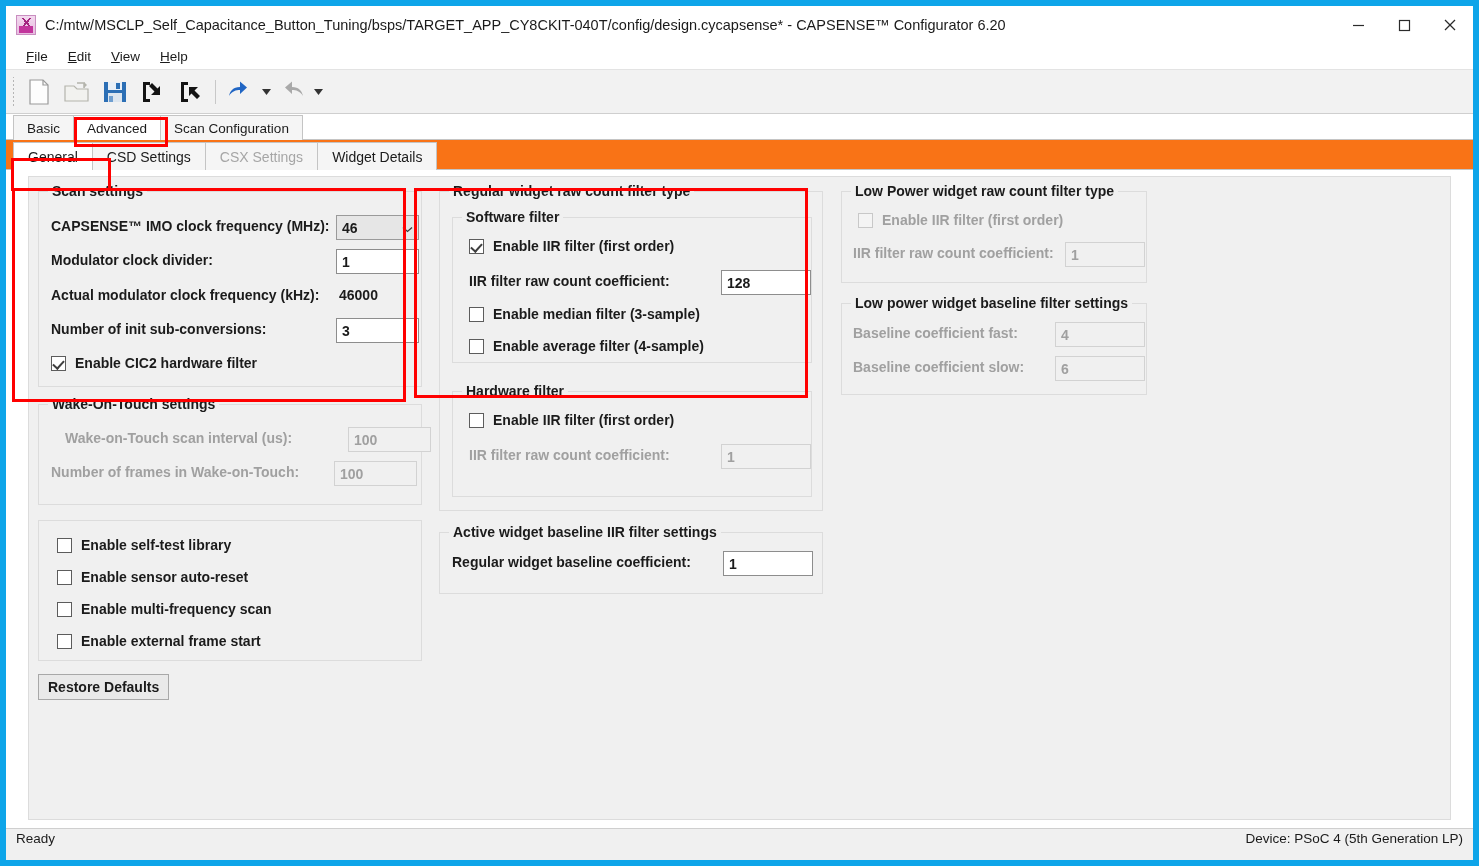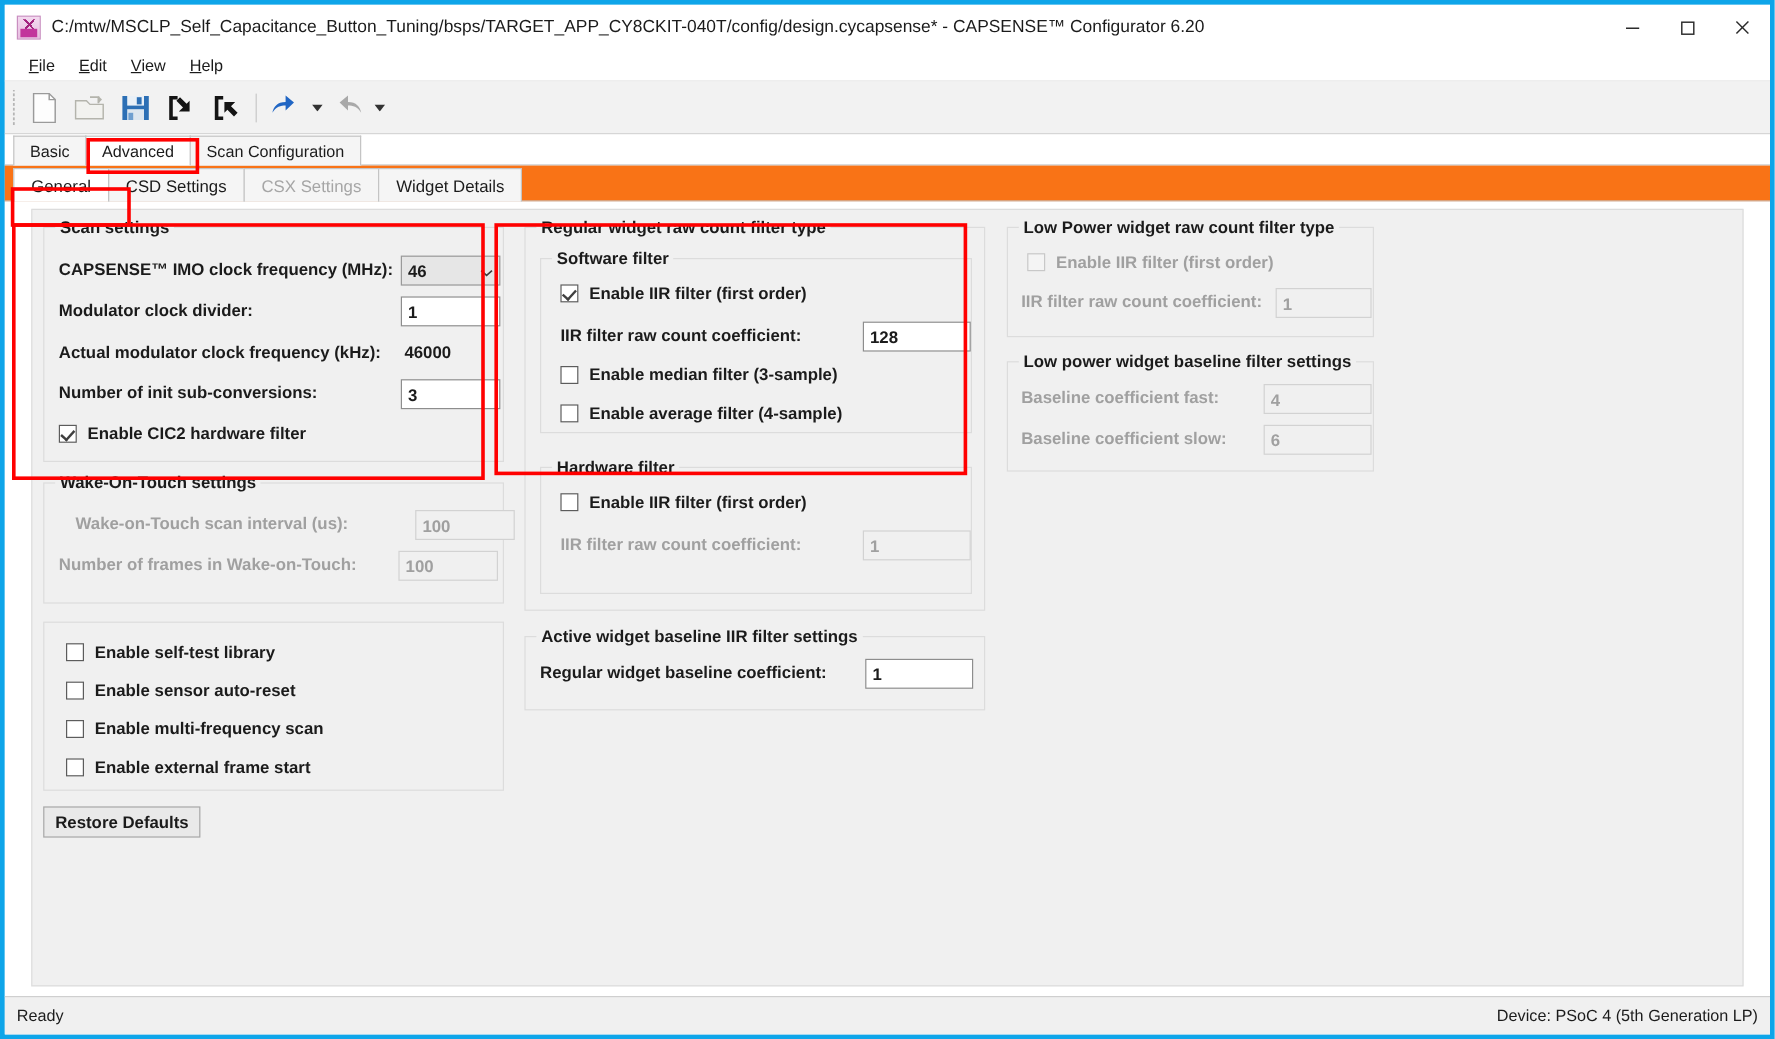--- a/index.html
+++ b/index.html
@@ -6,21 +6,21 @@
   html, body {
     margin: 0; padding: 0;
     width: 1479px; height: 866px;
     overflow: hidden;
     font-family: "Liberation Sans", sans-serif;
     background: #ffffff;
   }
   #window {
     position: relative;
     width: 1479px; height: 866px;
-    border: 4px solid #0ea5e9;
+    border: 6px solid #0ea5e9;
     background: #ffffff;
     display: flex; flex-direction: column;
   }
 
   
   #titlebar {
     height: 38px; flex: 0 0 38px;
     background: #ffffff;
     display: flex; align-items: center;
     position: relative;
@@ -246,21 +246,21 @@
     border: 3px solid #ff0000;
     pointer-events: none;
     z-index: 40;
   }
 
   
   #statusbar {
     flex: 0 0 32px; height: 32px;
     background: #f0f0f0;
     border-top: 1px solid #cfcfcf;
-    display: flex; align-items: center;
+    display: flex; 
     padding: 2px 10px;
     position: relative;
   }
   #status-left { font-size: 13.5px; color: #1b1b1b; }
   #status-right { font-size: 13.5px; color: #1b1b1b; margin-left: auto; }
 </style>
 </head>
 <body>
 
 <div id="window">

